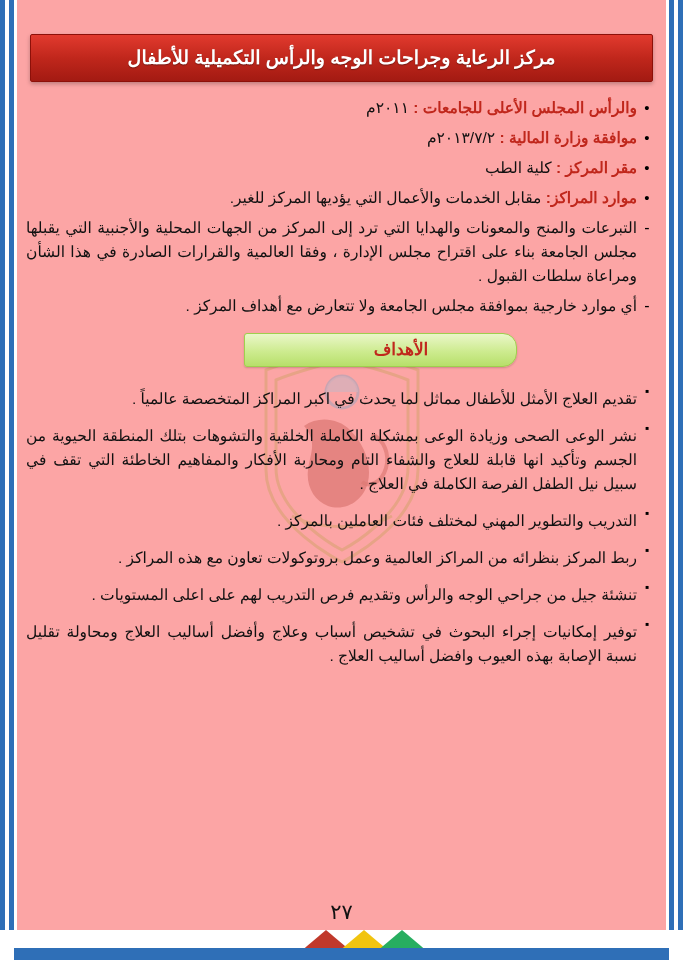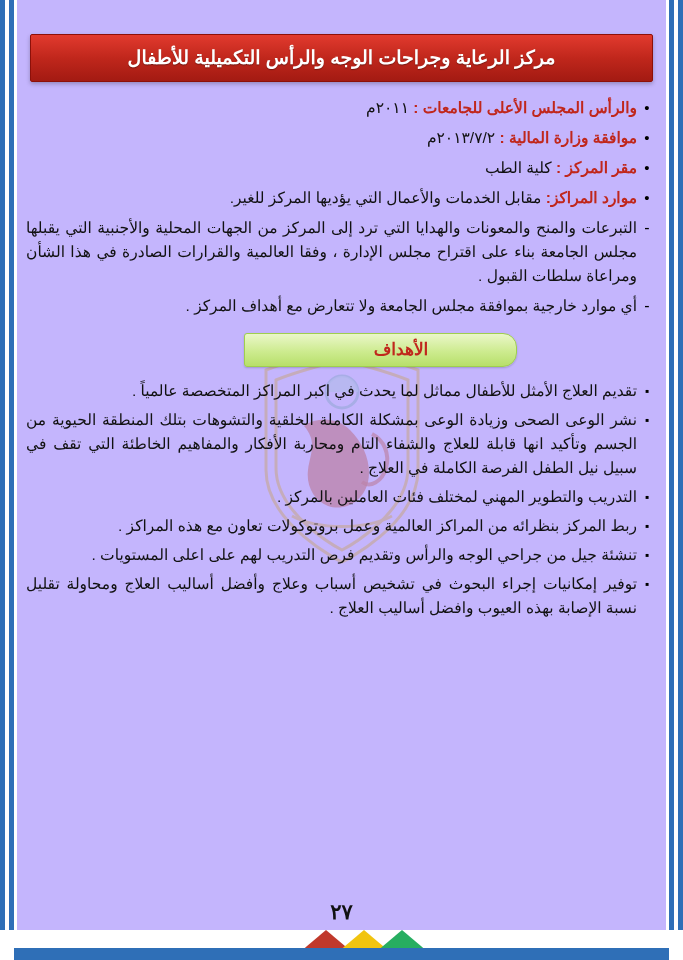--- a/index.html
+++ b/index.html
@@ -11,21 +11,21 @@
     height: 960px;
     background: #ffffff;
     font-family: "Liberation Sans", sans-serif;
     overflow: hidden;
     position: relative;
   }
   .page {
     position: relative;
     width: 683px;
     height: 960px;
-    background: #c4b5fd;
+    background: #fca5a5;
     box-sizing: border-box;
     overflow: hidden;
   }
   
   .rail {
     position: absolute;
     top: 0;
     width: 14px;
     height: 960px;
   }
@@ -170,31 +170,31 @@
     padding-left: 41px;
   }
   .goals-badge span {
     color: #c0271c;
     font-weight: bold;
     font-size: 17px;
   }
 
   .goals-list { margin-top: 6px; }
   .goals-list li.item { margin-bottom: 5px; }
-  .goals-list .txt { font-size: 15.5px; }
+  .goals-list .txt { font-size: 15.5px; margin-top: 8px; }
   .goals-indent { margin-right: 28px; margin-left: 54px; }
 
   
   .page-num {
     position: absolute;
     left: 0; right: 0;
     bottom: 36px;
     text-align: center;
     font-size: 21px;
-    font-weight: bold;
+    font-weight: normal;
     color: #111;
     letter-spacing: 1px;
   }
 </style>
 </head>
 <body>
 
 <div class="page">
 
   <div class="rail rail-left"></div>

